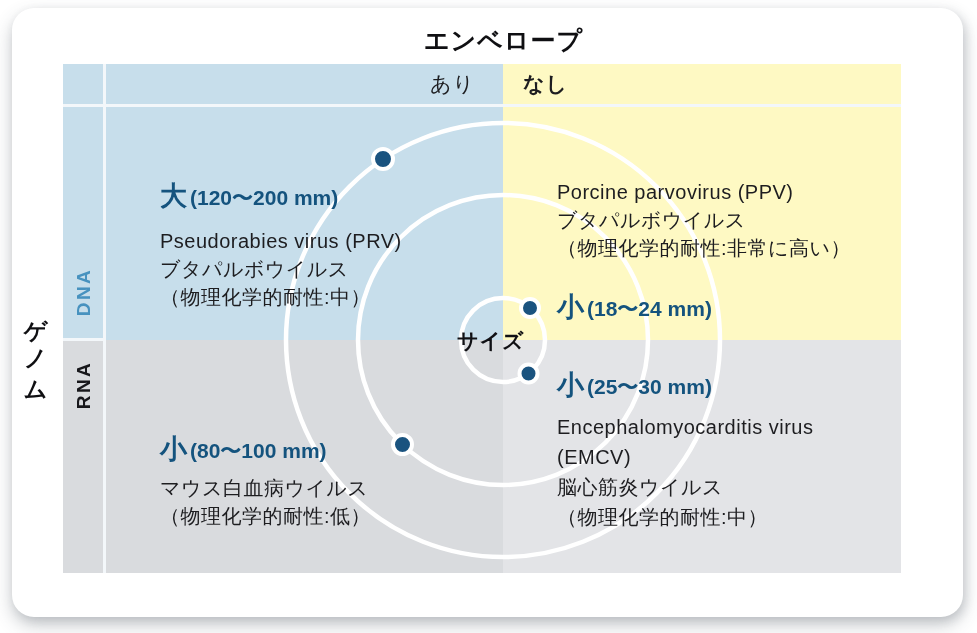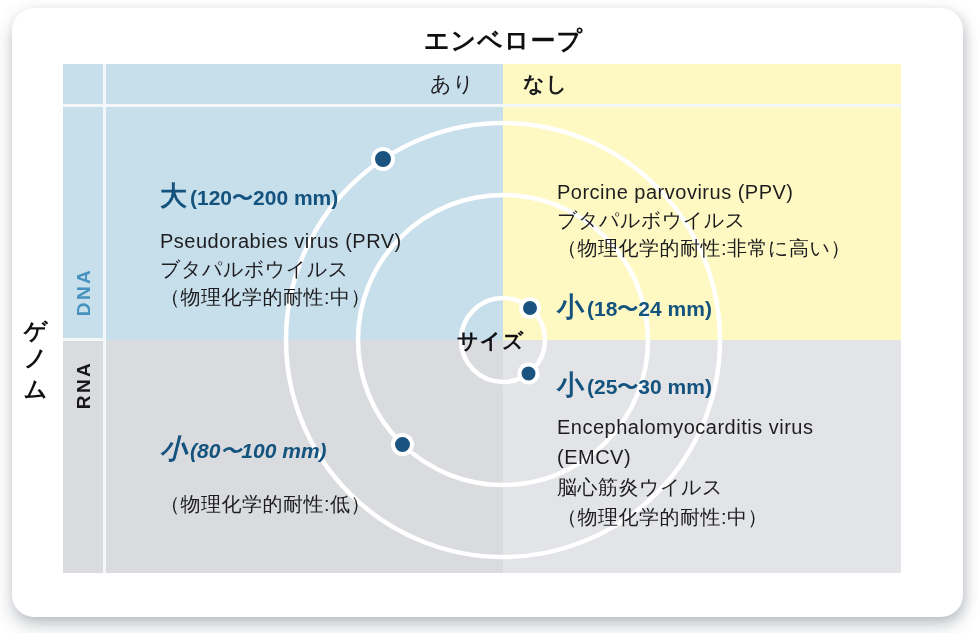--- a/index.html
+++ b/index.html
@@ -36,21 +36,21 @@
   .blk{position:absolute;white-space:nowrap;}
   .blk-tl{left:97px;top:117px;}
   .blk-tr{left:494px;top:114px;}
   .blk-bl{left:97px;top:370px;}
   .blk-br{left:494px;top:306px;width:300px;white-space:normal;}
   .line{font-size:20px;line-height:28px;color:#1d1d20;letter-spacing:.5px;}
   .blk-br .line{line-height:30px;}
   .sz-line{line-height:30px;height:30px;}
   .sz-kanji{font-size:27px;font-weight:700;color:#14537e;}
   .sz-range{font-size:21px;font-weight:700;color:#14537e;margin-left:3px;}
-  .mb16{margin-bottom:16px;} .mb10{margin-bottom:26px;font-style:italic;} .mb12{margin-bottom:12px;} .mt30{margin-top:30px;}
+  .mb16{margin-bottom:16px;} .mb10{margin-bottom:10px;} .mb12{margin-bottom:12px;} .mt30{margin-top:30px;}
 </style>
 </head>
 <body>
 
 <div class="canvas">
   <div class="card">
 
     <div class="title">エンベロープ</div>
     <div class="genome-label">ゲノム</div>
 
@@ -101,20 +101,21 @@
         <div class="line">（物理化学的耐性:非常に高い）</div>
         <div class="sz-line mt30">
           <span class="sz-kanji">小</span><span class="sz-range">(18〜24 mm)</span>
         </div>
       </div>
 
       <div class="blk blk-bl">
         <div class="sz-line mb10">
           <span class="sz-kanji">小</span><span class="sz-range">(80〜100 mm)</span>
         </div>
+        <div class="line">マウス白血病ウイルス</div>
         <div class="line">（物理化学的耐性:低）</div>
       </div>
 
       <div class="blk blk-br">
         <div class="sz-line mb12">
           <span class="sz-kanji">小</span><span class="sz-range">(25〜30 mm)</span>
         </div>
         <div class="line">Encephalomyocarditis virus (EMCV)</div>
         <div class="line">脳心筋炎ウイルス</div>
         <div class="line">（物理化学的耐性:中）</div>

